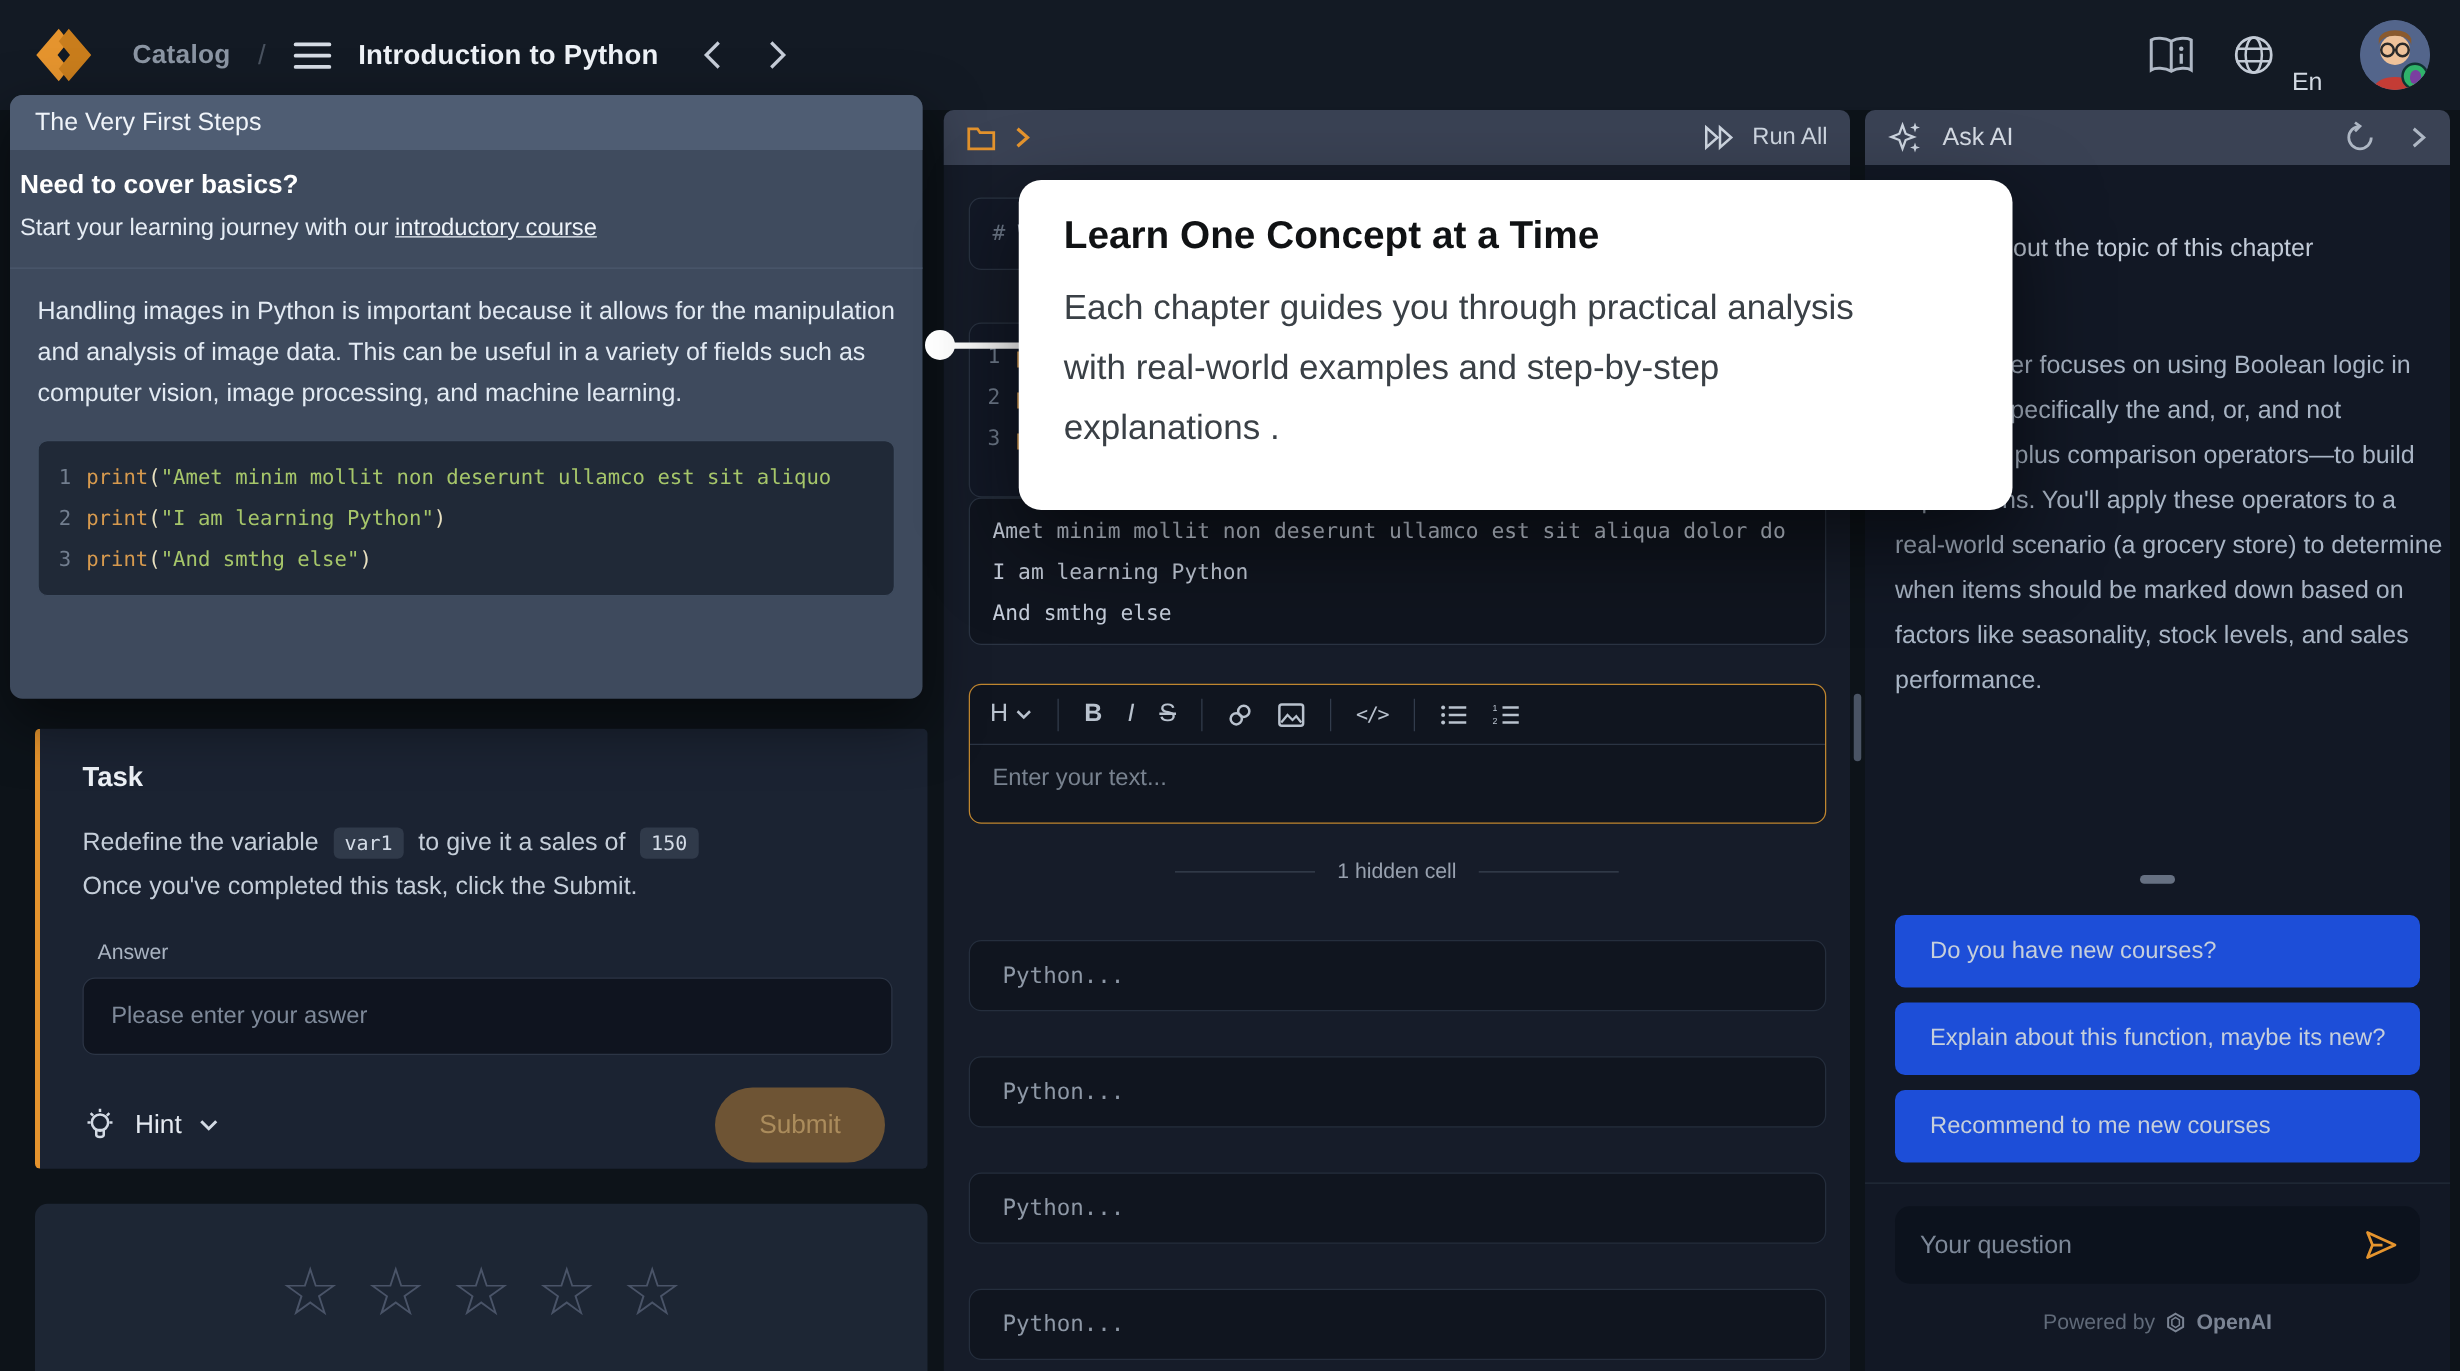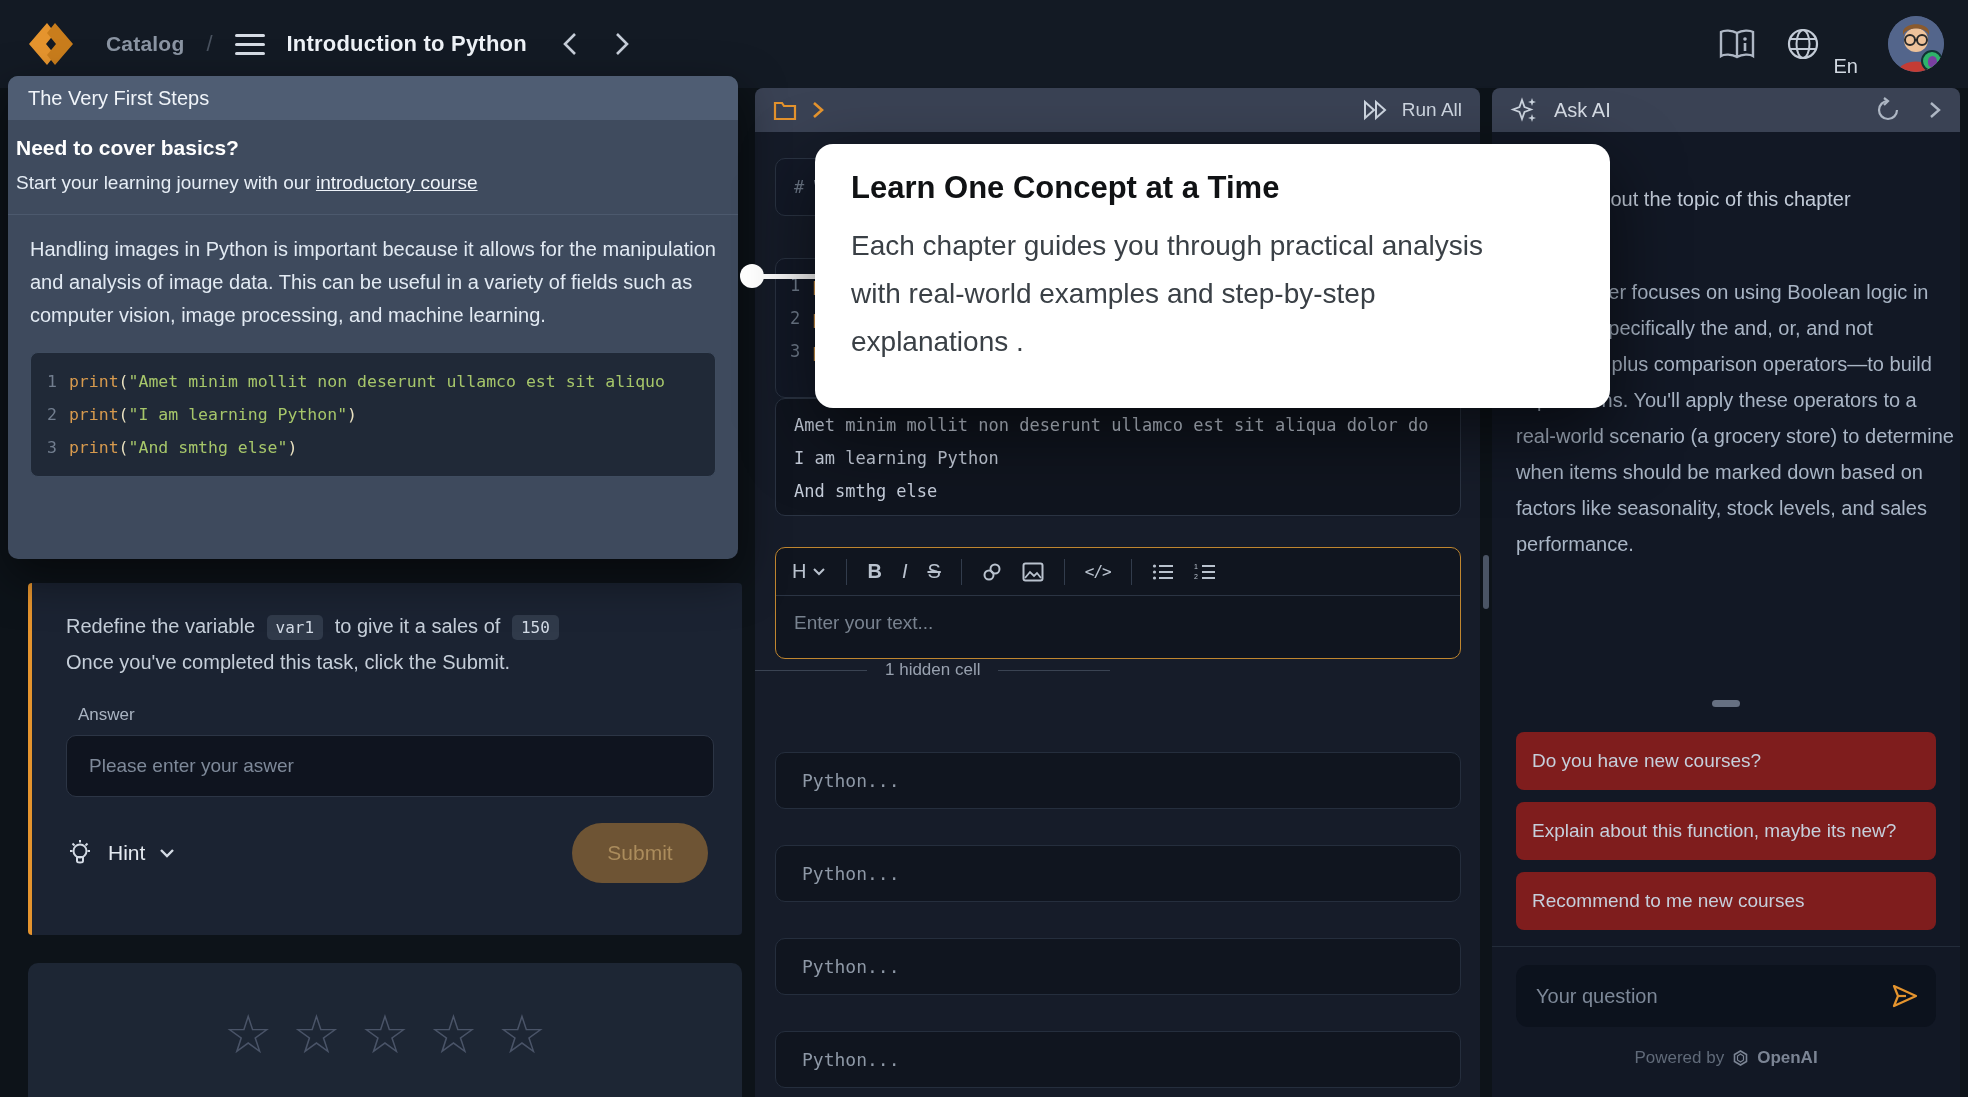--- a/index.html
+++ b/index.html
@@ -98,22 +98,22 @@
   .editor-box { position:absolute; left:20px; top:459px; width:686px; height:112px;
     background:#10151f; border:1.5px solid #c0862f; border-radius:10px; }
   .toolbar { height:48px; display:flex; align-items:center; padding:0 16px; gap:20px;
     border-bottom:1px solid #2b3443; color:#b9c2ce; }
   .tb-item { display:flex; align-items:center; gap:6px; cursor:pointer; font-size:20px; color:#b9c2ce; }
   .tb-b { font-weight:bold; } .tb-i { font-style:italic; } .tb-s { text-decoration:line-through; }
   .tb-code { font-size:16px; letter-spacing:-1px; }
   .tb-div { width:1px; height:26px; background:#323c4c; }
   .editor-ph { padding:16px 18px; font-size:19px; color:#78828f; cursor:text; }
 
-  .hidden-row { position:absolute; left:0; top:571px; width:725px; height:22px;
-    display:flex; align-items:center; gap:18px; }
+  .hidden-row { position:absolute; left:0; top:598px; width:725px; height:22px;
+    display:flex; align-items:center; justify-content:center; gap:18px; }
   .hidden-row i { display:block; width:112px; height:1px; background:#3a4352; }
   .hidden-label { font-size:17px; color:#98a1af; }
 
   .py-cell { position:absolute; left:20px; width:686px; height:57px;
     background:#10151f; border:1px solid #252e3d; border-radius:10px;
     font-size:18px; color:#8e98a6; line-height:55px; padding-left:26px; cursor:text; }
 
   .mid-scroll { position:absolute; left:1483px; top:555px; width:6px; height:54px;
     background:#4a5464; border-radius:3px; z-index:30; }
 
@@ -121,22 +121,22 @@
   .right-panel { position:absolute; left:1492px; top:88px; width:468px; height:1009px;
     background:#121825; border-radius:8px 8px 0 0; }
   .ask-head-left { display:flex; align-items:center; gap:14px; }
   .ask-title { font-size:20px; color:#d5dbe4; }
   .ask-head-right { margin-left:auto; display:flex; align-items:center; gap:26px; }
   .ask-intro { position:absolute; left:24px; top:100px; width:436px; font-size:20px; color:#c2cbd8; }
   .ask-para { position:absolute; left:24px; top:186px; width:438px; font-size:20px;
     line-height:36px; color:#a9b5c5; }
   .drag-pill { position:absolute; left:220px; top:612px; width:28px; height:7px;
     background:#667082; border-radius:4px; cursor:grab; }
-  .sugg { position:absolute; left:24px; width:420px; height:58px; background:#7f1d1d;
-    border-radius:8px; display:flex; align-items:center; padding-left:16px;
+  .sugg { position:absolute; left:24px; width:420px; height:58px; background:#1d4ed8;
+    border-radius:8px; display:flex; align-items:center; padding-left:28px;
     font-size:19px; color:#c6cfdb; cursor:pointer; }
   .ask-div { position:absolute; left:0; top:858px; width:468px; height:1px; background:#232c3a; }
   .q-wrap { position:absolute; left:24px; top:877px; width:420px; height:62px;
     background:#0c121d; border-radius:12px; display:flex; align-items:center; padding:0 16px 0 20px; }
   .q-input { flex:1; background:transparent; border:none; outline:none; font-size:20px;
     color:#dfe5ee; font-family:"Liberation Sans", sans-serif; }
   .q-input::placeholder { color:#7d8898; }
   .powered { position:absolute; left:0; top:960px; width:468px; display:flex;
     align-items:center; justify-content:center; gap:7px; font-size:17px; color:#606a79; }
   .powered .oai { color:#7b8494; font-weight:bold; }
@@ -212,20 +212,21 @@
   </div>
   <div class="popover-para">Handling images in Python is important because it allows for the manipulation and analysis of image data. This can be useful in a variety of fields such as computer vision, image processing, and machine learning.</div>
   <div class="popover-code mono">
     <div><span class="ln">1</span><span class="kw">print</span><span class="pn">(</span><span class="str">"Amet minim mollit non deserunt ullamco est sit aliquo</span><span class="pn"></span></div>
     <div><span class="ln">2</span><span class="kw">print</span><span class="pn">(</span><span class="str">"I am learning Python"</span><span class="pn">)</span></div>
     <div><span class="ln">3</span><span class="kw">print</span><span class="pn">(</span><span class="str">"And smthg else"</span><span class="pn">)</span></div>
   </div>
 </div>
 
 <div class="task-card">
+  <div class="task-title">Task</div>
   <div class="task-line">
     <span>Redefine the variable</span>
     <span class="chip">var1</span>
     <span>to give it a sales of</span>
     <span class="chip">150</span>
   </div>
   <div class="task-line">Once you've completed this task, click the Submit.</div>
   <div class="answer-label">Answer</div>
   <input class="answer-input" type="text" placeholder="Please enter your aswer" style="">
   <div class="task-footer">

